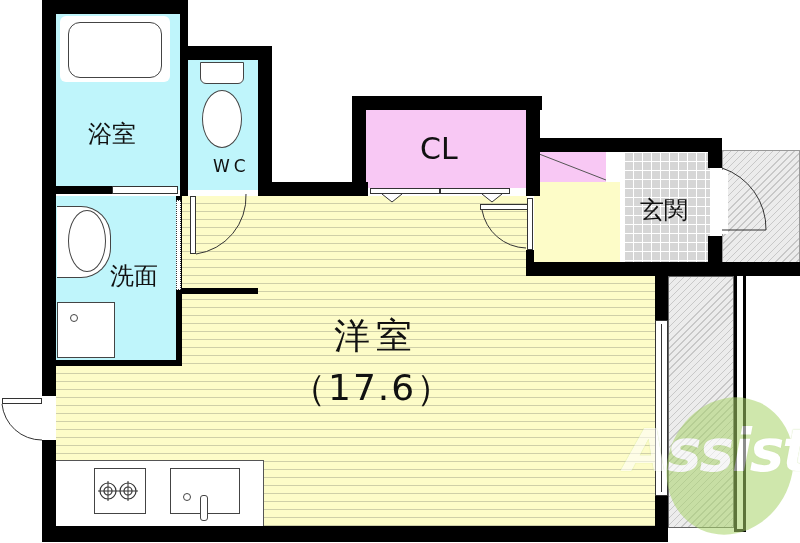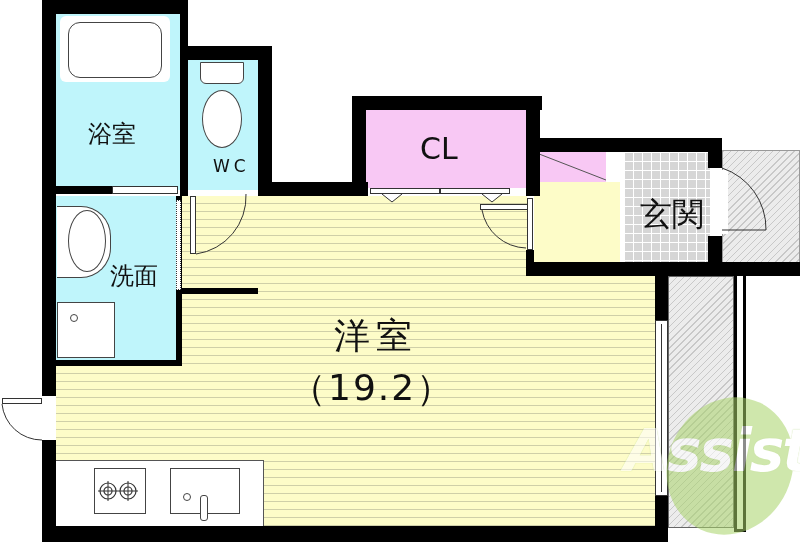--- a/index.html
+++ b/index.html
@@ -115,23 +115,23 @@
 <div class="door-panel" style="left:2px;top:398px;width:40px;height:6px;"></div>
 <svg style="left:0;top:404px;" width="44" height="40">
     <path d="M2 0 A 40 40 0 0 0 42 36" fill="none" stroke="#333" stroke-width="1"></path>
   </svg>
 <div class="door-panel" style="left:655px;top:320px;width:13px;height:176px;"></div>
 <div class="abs" style="left:661px;top:324px;width:1px;height:168px;background:#333;"></div>
 
 <div class="label" style="left:88px;top:122px;font-size:24px;">浴室</div>
 <div class="label" style="left:213px;top:158px;font-size:17px;letter-spacing:4px;">WC</div>
 <div class="label" style="left:420px;top:134px;font-size:30px;">CL</div>
-<div class="label" style="left:640px;top:198px;font-size:32px;">玄関</div>
+<div class="label" style="left:640px;top:198px;font-size:24px;">玄関</div>
 <div class="label" style="left:110px;top:264px;font-size:24px;">洗面</div>
 <div class="label" style="left:334px;top:318px;font-size:36px;letter-spacing:6px;">洋室</div>
-<div class="label" style="left:290px;top:370px;font-size:36px;letter-spacing:2px;">（19.2）</div>
+<div class="label" style="left:290px;top:370px;font-size:36px;letter-spacing:2px;">（17.6）</div>
 
 <div class="abs" style="left:620px;top:386px;width:180px;height:150px;opacity:0.55;">
   <svg style="left:0;top:0;" width="180" height="150">
     <ellipse cx="110" cy="80" rx="62" ry="70" fill="#a9d46a" transform="rotate(25 110 80)"></ellipse>
   </svg>
   <div class="label" style="left:4px;top:36px;font-size:58px;font-weight:bold;font-style:italic;color:#ffffff;letter-spacing:-2px;text-shadow:0 0 1px #8cbf3c;">Assist</div>
 </div>
 
 </body></html>

